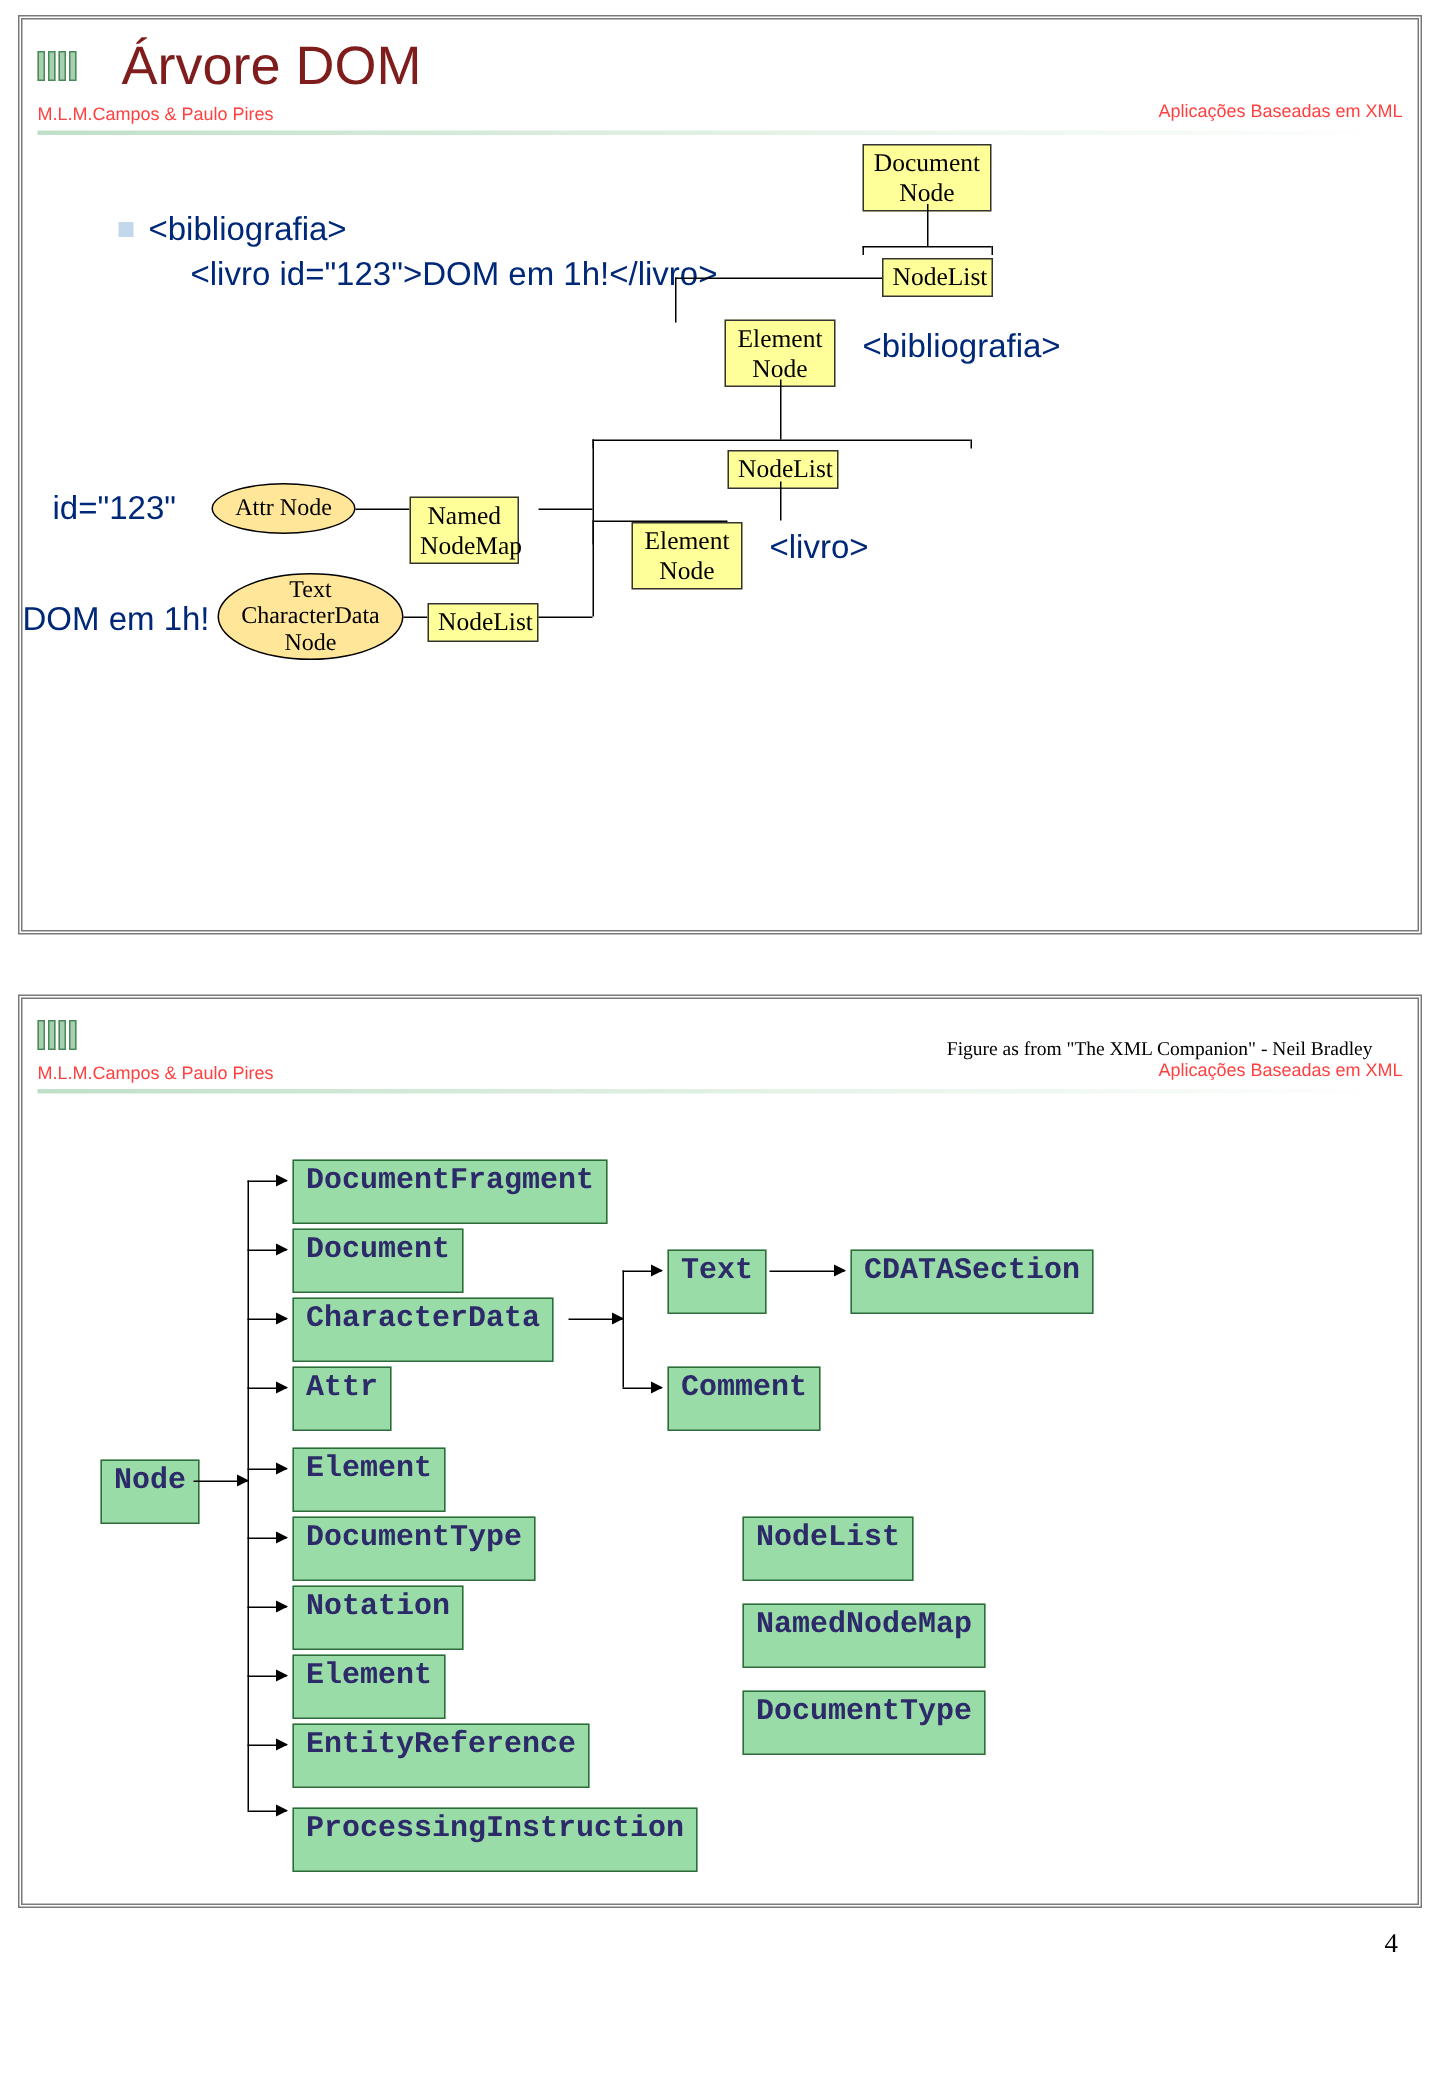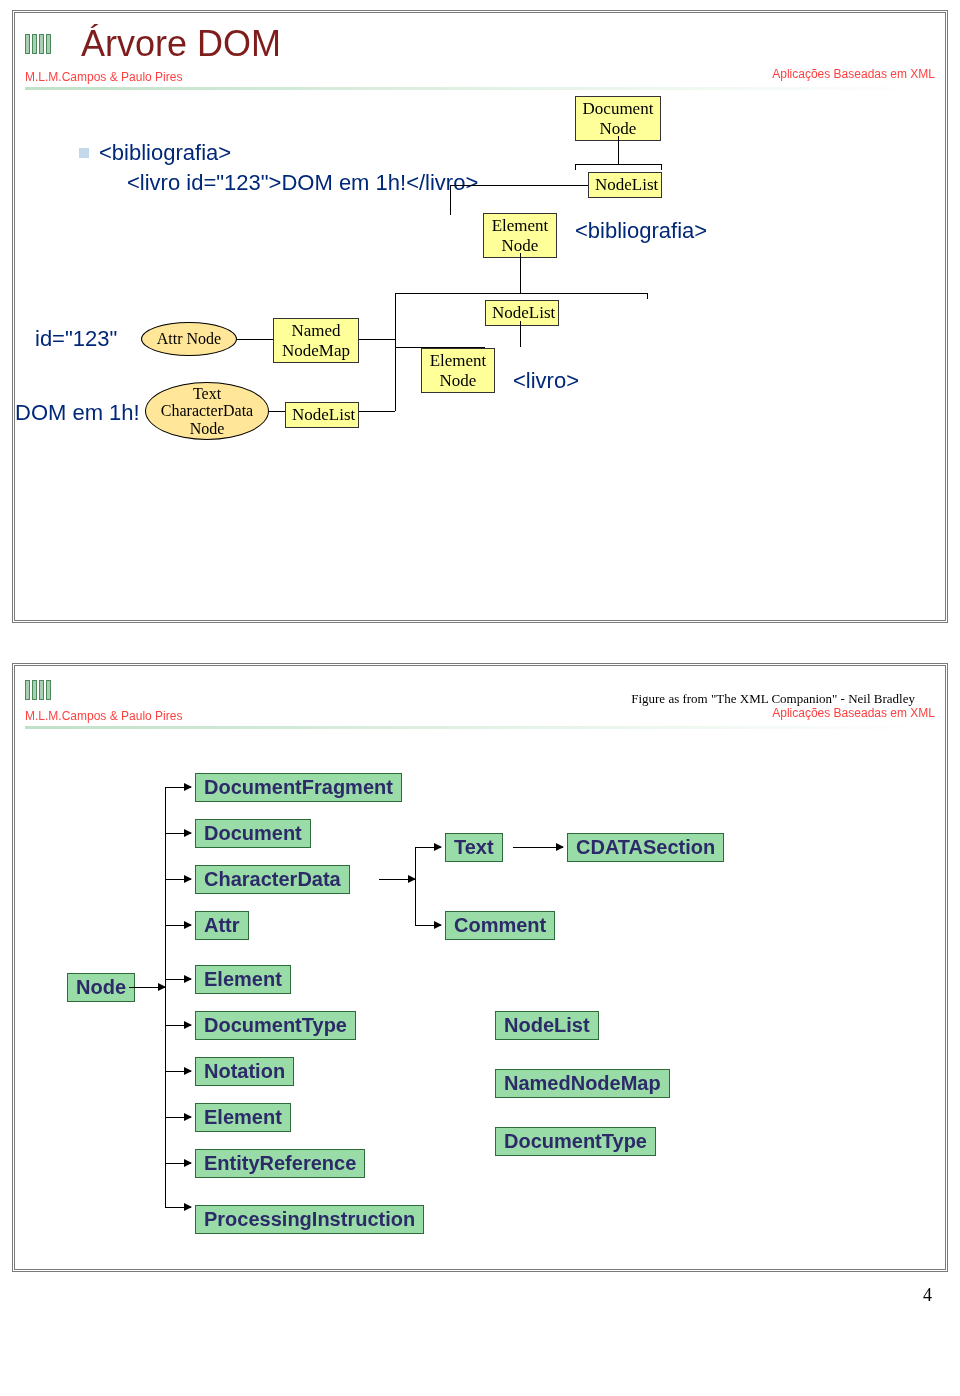--- a/index.html
+++ b/index.html
@@ -137,25 +137,25 @@
     right: 30px;
     top: -38px;
     font-family: "Times New Roman", serif;
     font-size: 13px;
     color: #000;
   }
   .green-box {
     position: absolute;
     background: #9adca8;
     border: 1px solid #2e6b3a;
-    font-family: Liberation Sans, sans-serif;
+    font-family: Liberation Mono, monospace;
     font-weight: bold;
     font-size: 20px;
     color: #2d2a6a;
-    padding: 2px 8px 2px 8px;
+    padding: 2px 8px 16px 8px;
     white-space: nowrap;
   }
   .arrow {
     position: absolute;
     height: 1px;
     background: #000;
   }
   .arrow::after {
     content: "";
     position: absolute;
@@ -228,28 +228,28 @@
     <div class="line vline" style="left:505px; top:163px; height:40px;"></div>
     <div class="line hline" style="left:380px; top:203px; width:252px;"></div>
     <div class="line vline" style="left:380px; top:203px; height:6px;"></div>
     <div class="line vline" style="left:632px; top:203px; height:6px;"></div>
 
     <div class="yellow-box" style="left:470px; top:210px; width:74px;">NodeList</div>
 
     <div class="tree-label" style="left:20px; top:236px;">id="123"</div>
     <div class="oval" style="left:126px; top:232px; width:96px; height:34px;">Attr Node</div>
     <div class="line hline" style="left:222px; top:249px; width:36px;"></div>
-    <div class="yellow-box" style="left:258px; top:228px; width:86px;">Named<br>NodeMap</div>
+    <div class="yellow-box" style="left:258px; top:241px; width:73px;">Named<br>NodeMap</div>
     <div class="line hline" style="left:344px; top:249px; width:36px;"></div>
     <div class="line vline" style="left:380px; top:203px; height:70px;"></div>
 
     <div class="line vline" style="left:505px; top:231px; height:26px;"></div>
     <div class="line hline" style="left:380px; top:257px; width:90px;"></div>
     <div class="yellow-box" style="left:406px; top:258px; width:74px;">Element<br>Node</div>
-    <div class="tree-label" style="left:498px; top:262px;margin-top:16px;">&lt;livro&gt;</div>
+    <div class="tree-label" style="left:498px; top:262px;">&lt;livro&gt;</div>
 
     <div class="tree-label" style="left:0px; top:310px;">DOM em 1h!</div>
     <div class="oval" style="left:130px; top:292px; width:124px; height:58px;">Text<br>CharacterData<br>Node</div>
     <div class="line hline" style="left:254px; top:321px; width:16px;"></div>
     <div class="yellow-box" style="left:270px; top:312px; width:74px;">NodeList</div>
     <div class="line hline" style="left:344px; top:321px; width:36px;"></div>
     <div class="line vline" style="left:380px; top:257px; height:64px;"></div>
 
   </div>
 </div>

